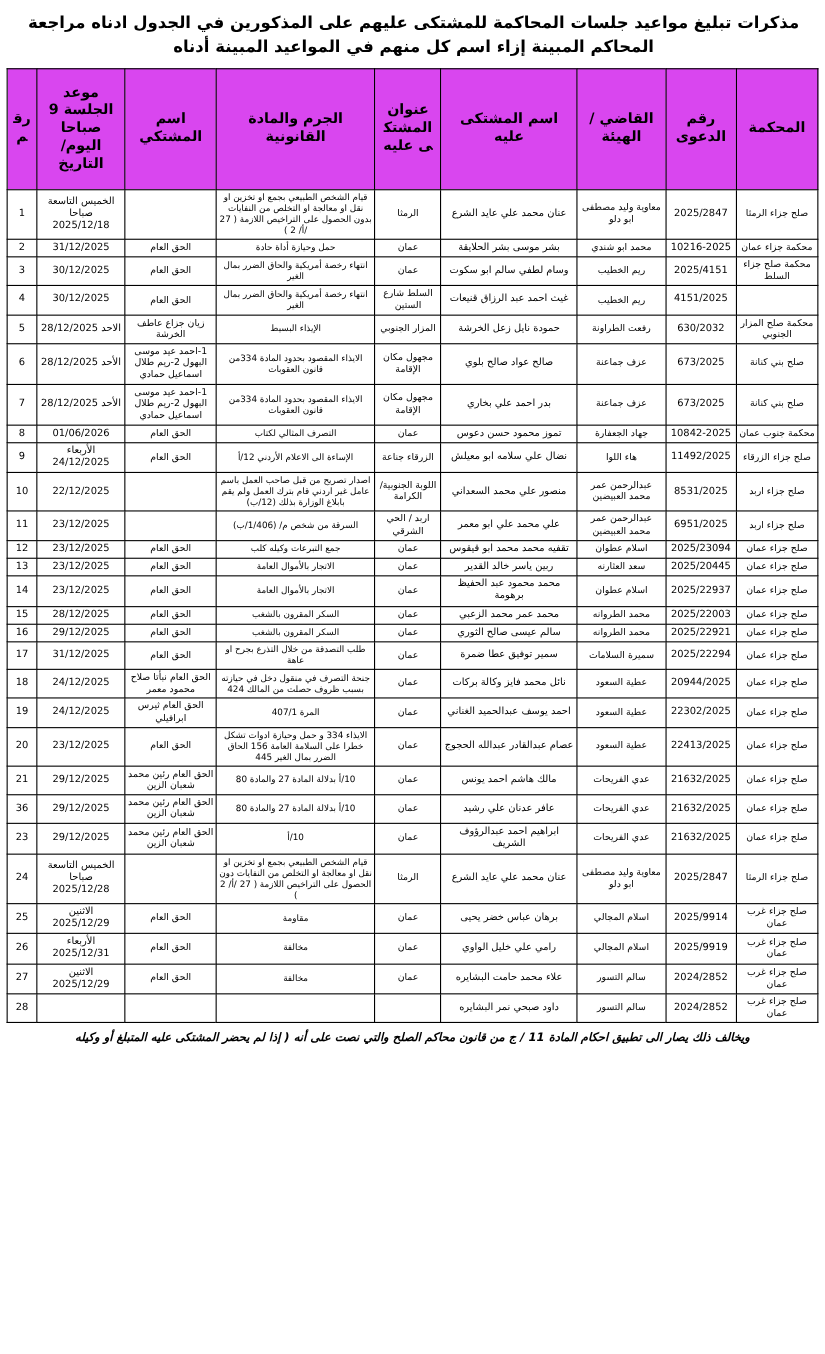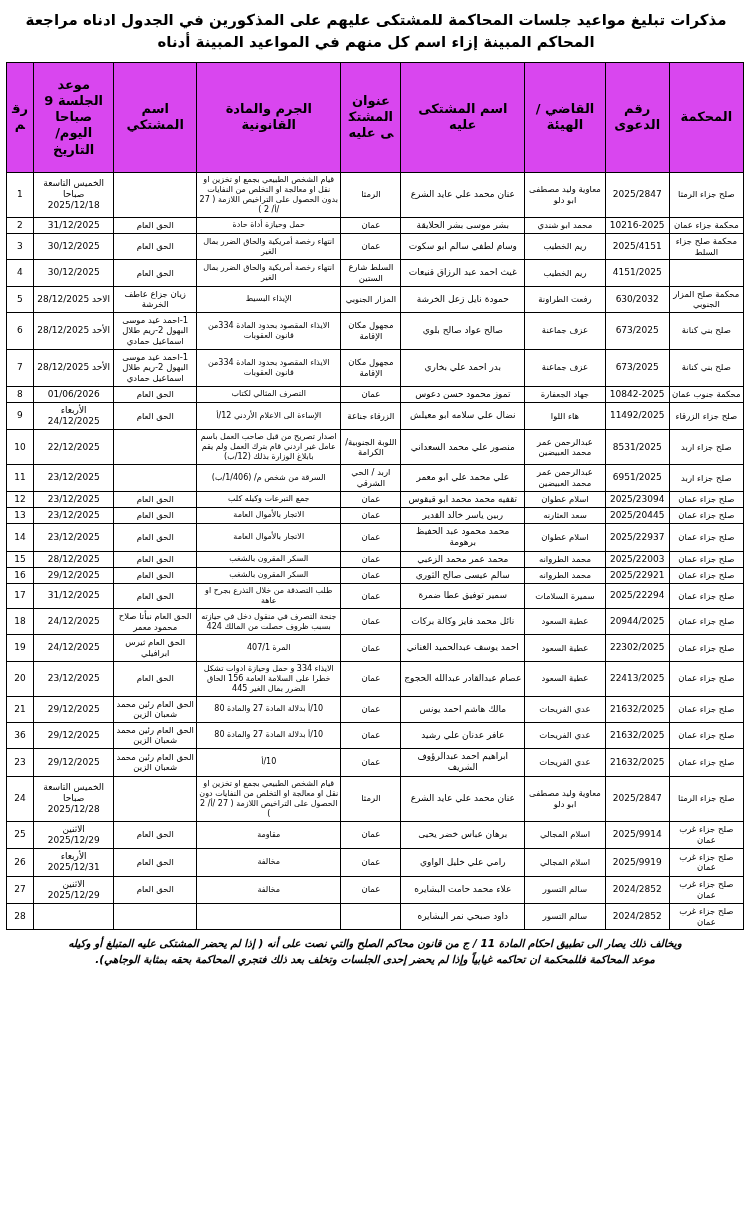--- a/index.html
+++ b/index.html
@@ -412,16 +412,15 @@
           <td class="charge"></td>
           <td class="plaintiff"></td>
           <td class="date"></td>
           <td class="num">28</td>
         </tr>
       </tbody>
   </table>
 
   <div class="footer-note">
     <div>ويخالف ذلك يصار الى تطبيق احكام المادة 11 / ج من قانون محاكم الصلح والتي نصت على أنه ( إذا لم يحضر المشتكى عليه المتبلغ أو وكيله</div>
-    <div>موعد المحاكمة فللمحكمة ان تحاكمه غيابياً وإذا لم يحضر إحدى الجلسات وتخلف بعد ذلك فتجري المحاكمة بحقه بمثابة الوجاهي).</div>
   </div>
 
 </div>
 
 </body></html>

